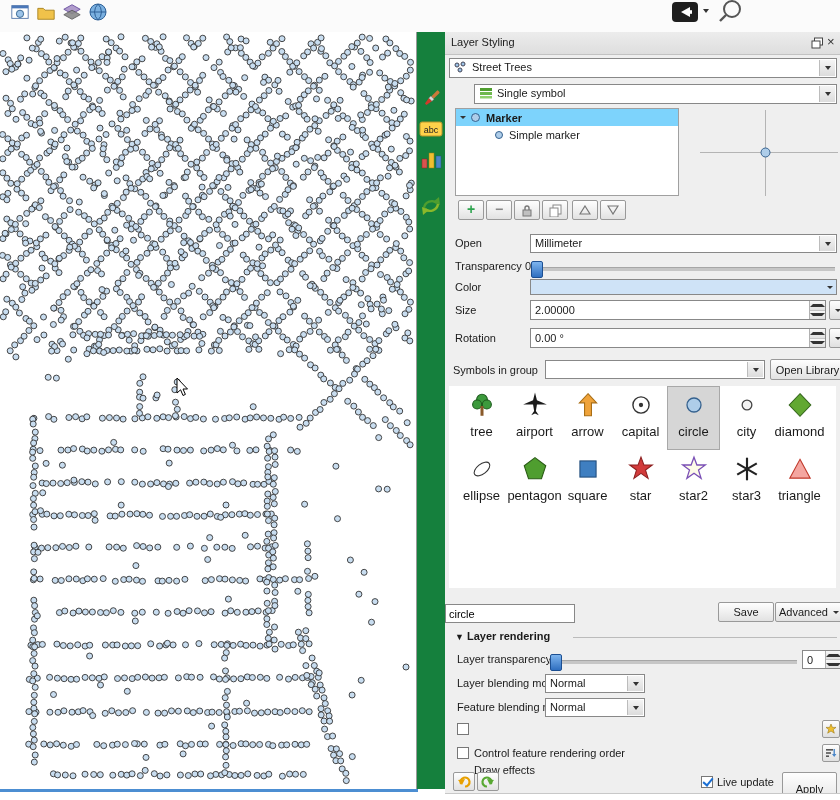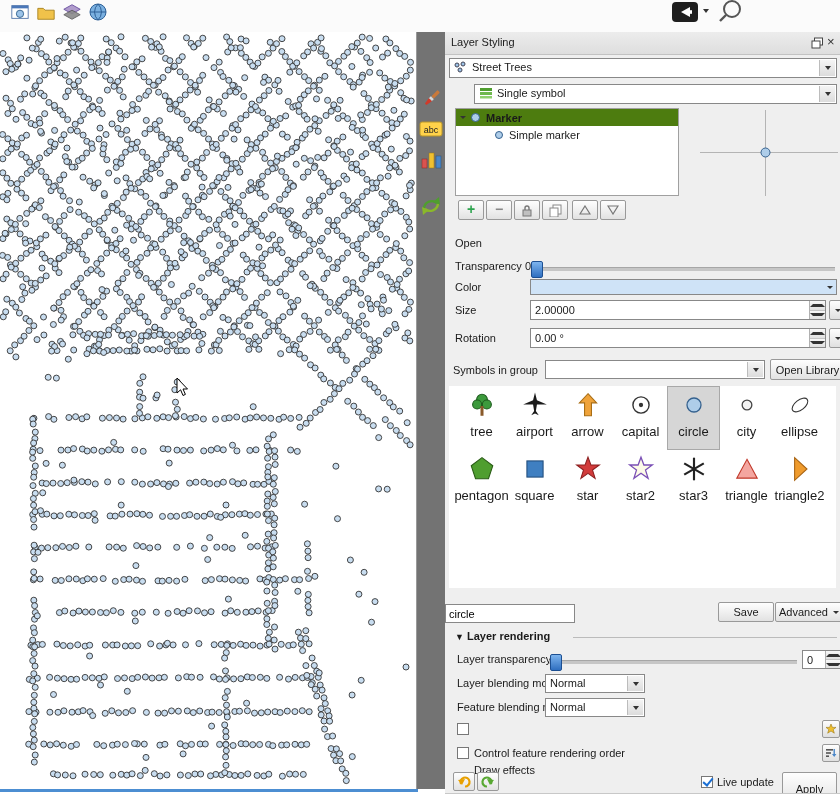--- a/index.html
+++ b/index.html
@@ -7,21 +7,21 @@
         font-family:"Liberation Sans",sans-serif;font-size:11px;color:#1a1a1a;}
   .abs{position:absolute;}
   .lbl{position:absolute;white-space:nowrap;font-size:11px;color:#1a1a1a;}
   
   #toolbar{position:absolute;left:0;top:0;width:840px;height:32px;background:#fbfbfb;border-bottom:1px solid #d8d8d8;}
   .tbico{position:absolute;top:2px;width:20px;height:20px;}
   
   #map{position:absolute;left:0;top:32px;width:417px;height:757px;background:#fff;border-right:1px solid #9a9a9a;box-sizing:border-box;overflow:hidden;}
   #bluebar{position:absolute;left:0;top:789px;width:418px;height:3px;background:#4c8ed2;}
   
-  #tabstrip{position:absolute;left:417px;top:32px;width:28px;height:757px;background:#737373;}
+  #tabstrip{position:absolute;left:417px;top:32px;width:28px;height:757px;background:#15803d;}
   .tabico{position:absolute;left:2px;width:24px;height:24px;}
   
   #panel{position:absolute;left:445px;top:32px;width:395px;height:761px;background:#efefef;overflow:hidden;border-bottom:1px solid #c8c8c8;}
   #ptitle{position:absolute;left:0;top:0;width:395px;height:22px;background:linear-gradient(#ececec,#dedede);border-bottom:1px solid #c2c2c2;}
   #ptitle span{position:absolute;left:6px;top:4px;font-size:11px;}
   .combo{position:absolute;box-sizing:border-box;border:1px solid #888;background:#fff;font-size:11px;padding:2px 18px 0 4px;white-space:nowrap;overflow:hidden;}
   .cbtn{position:absolute;top:1px;right:1px;bottom:1px;width:15px;background:linear-gradient(#f4f4f4,#dcdcdc);border-left:1px solid #bcbcbc;display:flex;align-items:center;justify-content:center;}
   .car{width:0;height:0;border-left:3.5px solid transparent;border-right:3.5px solid transparent;border-top:4px solid #333;}
   .btn{position:absolute;box-sizing:border-box;background:linear-gradient(#fefefe,#e2e2e2);border:1px solid #999;border-radius:2px;display:flex;align-items:center;justify-content:center;font-size:11px;color:#1a1a1a;}
   .spinbox{position:absolute;box-sizing:border-box;background:#fff;border:1px solid #888;font-size:11px;display:flex;align-items:center;padding-left:4px;}
@@ -30,21 +30,21 @@
   .sarr .up{border-bottom:1px solid #c4c4c4;}
   .caru{width:0;height:0;border-left:3px solid transparent;border-right:3px solid transparent;border-bottom:3.5px solid #333;}
   .card{width:0;height:0;border-left:3px solid transparent;border-right:3px solid transparent;border-top:3.5px solid #333;}
   .groove{position:absolute;height:3px;background:#c6c6c6;border-top:1px solid #a6a6a6;}
   .handle{position:absolute;width:10px;height:15px;background:linear-gradient(#7db4ee,#2f6fc0);border:1px solid #1c4f92;border-radius:2px;}
   .cb{position:absolute;width:12px;height:12px;background:#fff;border:1px solid #777;box-sizing:border-box;}
   .cb.checked::after{content:"";position:absolute;left:2.5px;top:-1px;width:4px;height:8px;border-right:2px solid #1a6fd4;border-bottom:2px solid #1a6fd4;transform:rotate(40deg);}
   
   #treebox{position:absolute;left:10px;top:76px;width:224px;height:88px;background:#fff;border:1px solid #a0a0a0;box-sizing:border-box;}
   .trow{position:relative;height:17px;display:flex;align-items:center;}
-  .trow.sel{background:#4d7c0f;}
+  .trow.sel{background:#7dd3fc;}
   .trow .bold{font-weight:bold;}
   
   #symgrid{position:absolute;left:4px;top:354px;width:387px;height:202px;background:#fff;display:flex;flex-wrap:wrap;align-content:flex-start;padding-left:6px;box-sizing:border-box;overflow:hidden;}
   .sym-cell{width:53px;height:64px;display:flex;flex-direction:column;align-items:center;padding-top:4px;box-sizing:border-box;border:1px solid transparent;}
   .sym-cell.selected{background:#d6d6d6;border:1px solid #a8a8a8;}
   .sym-cell .ic{width:28px;height:28px;display:flex;align-items:center;justify-content:center;}
   .sym-cell .nm{font-size:13px;margin-top:5px;color:#1a1a1a;}
   input.namefield{position:absolute;box-sizing:border-box;border:1px solid #888;font:11px "Liberation Sans",sans-serif;padding:1px 3px;}
   .minibtn{position:absolute;width:18px;height:18px;box-sizing:border-box;background:linear-gradient(#fdfdfd,#e0e0e0);border:1px solid #999;border-radius:2px;display:flex;align-items:center;justify-content:center;}
   .grphead{position:absolute;font-weight:bold;font-size:11px;}
@@ -2204,20 +2204,26 @@
           <polygon points="6,1 11,9 1,9" fill="none" stroke="#777" stroke-width="1.2"></polygon>
         </svg>
     </div>
     <div class="btn" style="left:155px;top:168px;width:26px;height:20px">
       <svg width="12" height="10" viewBox="0 0 12 10">
           <polygon points="1,1 11,1 6,9" fill="none" stroke="#777" stroke-width="1.2"></polygon>
         </svg>
     </div>
 
     <div class="lbl" style="left:10px;top:205px">Open</div>
+    <div class="combo" style="left:85px;top:202px;width:307px;height:19px">
+      <span>Millimeter</span>
+      <div class="cbtn">
+          <div class="car"></div>
+        </div>
+    </div>
 
     <div class="lbl" style="left:10px;top:228px">Transparency 0%</div>
     <div class="groove" style="left:86px;top:235px;width:304px"></div>
     <div class="handle" style="left:86px;top:229px"></div>
 
     <div class="lbl" style="left:10px;top:249px">Color</div>
     <div class="abs" style="left:85px;top:247px;width:307px;height:16px;background:#cfe3f7;border:1px solid #888;box-sizing:border-box">
       <div class="card" style="position:absolute;right:3px;top:6px"></div>
     </div>
 
@@ -2309,20 +2315,28 @@
           </div>
           <div class="nm">circle</div>
         </div>
         <div class="sym-cell">
           <div class="ic">
             <svg width="28" height="28" viewBox="0 0 26 26">
               <circle cx="13" cy="13" r="4.5" fill="#f2f2f2" stroke="#444" stroke-width="1.2"></circle>
             </svg>
           </div>
           <div class="nm">city</div>
+        </div>
+        <div class="sym-cell">
+          <div class="ic">
+            <svg width="28" height="28" viewBox="0 0 26 26">
+              <polygon points="13,2.5 23,13 13,23.5 3,13" fill="#62a832" stroke="#33661a"></polygon>
+            </svg>
+          </div>
+          <div class="nm">diamond</div>
         </div>
         <div class="sym-cell">
           <div class="ic">
             <svg width="28" height="28" viewBox="0 0 26 26">
               <ellipse cx="13" cy="13" rx="8.5" ry="4.6" fill="#fff" stroke="#333" transform="rotate(-38 13 13)"></ellipse>
             </svg>
           </div>
           <div class="nm">ellipse</div>
         </div>
         <div class="sym-cell">
@@ -2370,28 +2384,20 @@
           <div class="nm">star3</div>
         </div>
         <div class="sym-cell">
           <div class="ic">
             <svg width="28" height="28" viewBox="0 0 26 26">
               <polygon points="13,4 22.5,21.5 3.5,21.5" fill="#f4a6a0" stroke="#c0392b"></polygon>
             </svg>
           </div>
           <div class="nm">triangle</div>
         </div>
-        <div class="sym-cell">
-          <div class="ic">
-            <svg width="28" height="28" viewBox="0 0 26 26">
-              <polygon points="8,2.5 19.5,13 8,23.5" fill="#ef9b2d" stroke="#a86414"></polygon>
-            </svg>
-          </div>
-          <div class="nm">triangle2</div>
-        </div>
       </div>
 
     <input class="namefield" style="left: 0px; top: 572px; width: 130px; height: 19px;" value="circle">
     <div class="btn" style="left:273px;top:570px;width:56px;height:20px">
         <span>Save</span>
       </div>
     <div class="btn" style="left:330px;top:570px;width:68px;height:20px">
         <span>Advanced</span>
         <div class="card" style="margin-left:5px"></div>
       </div>

